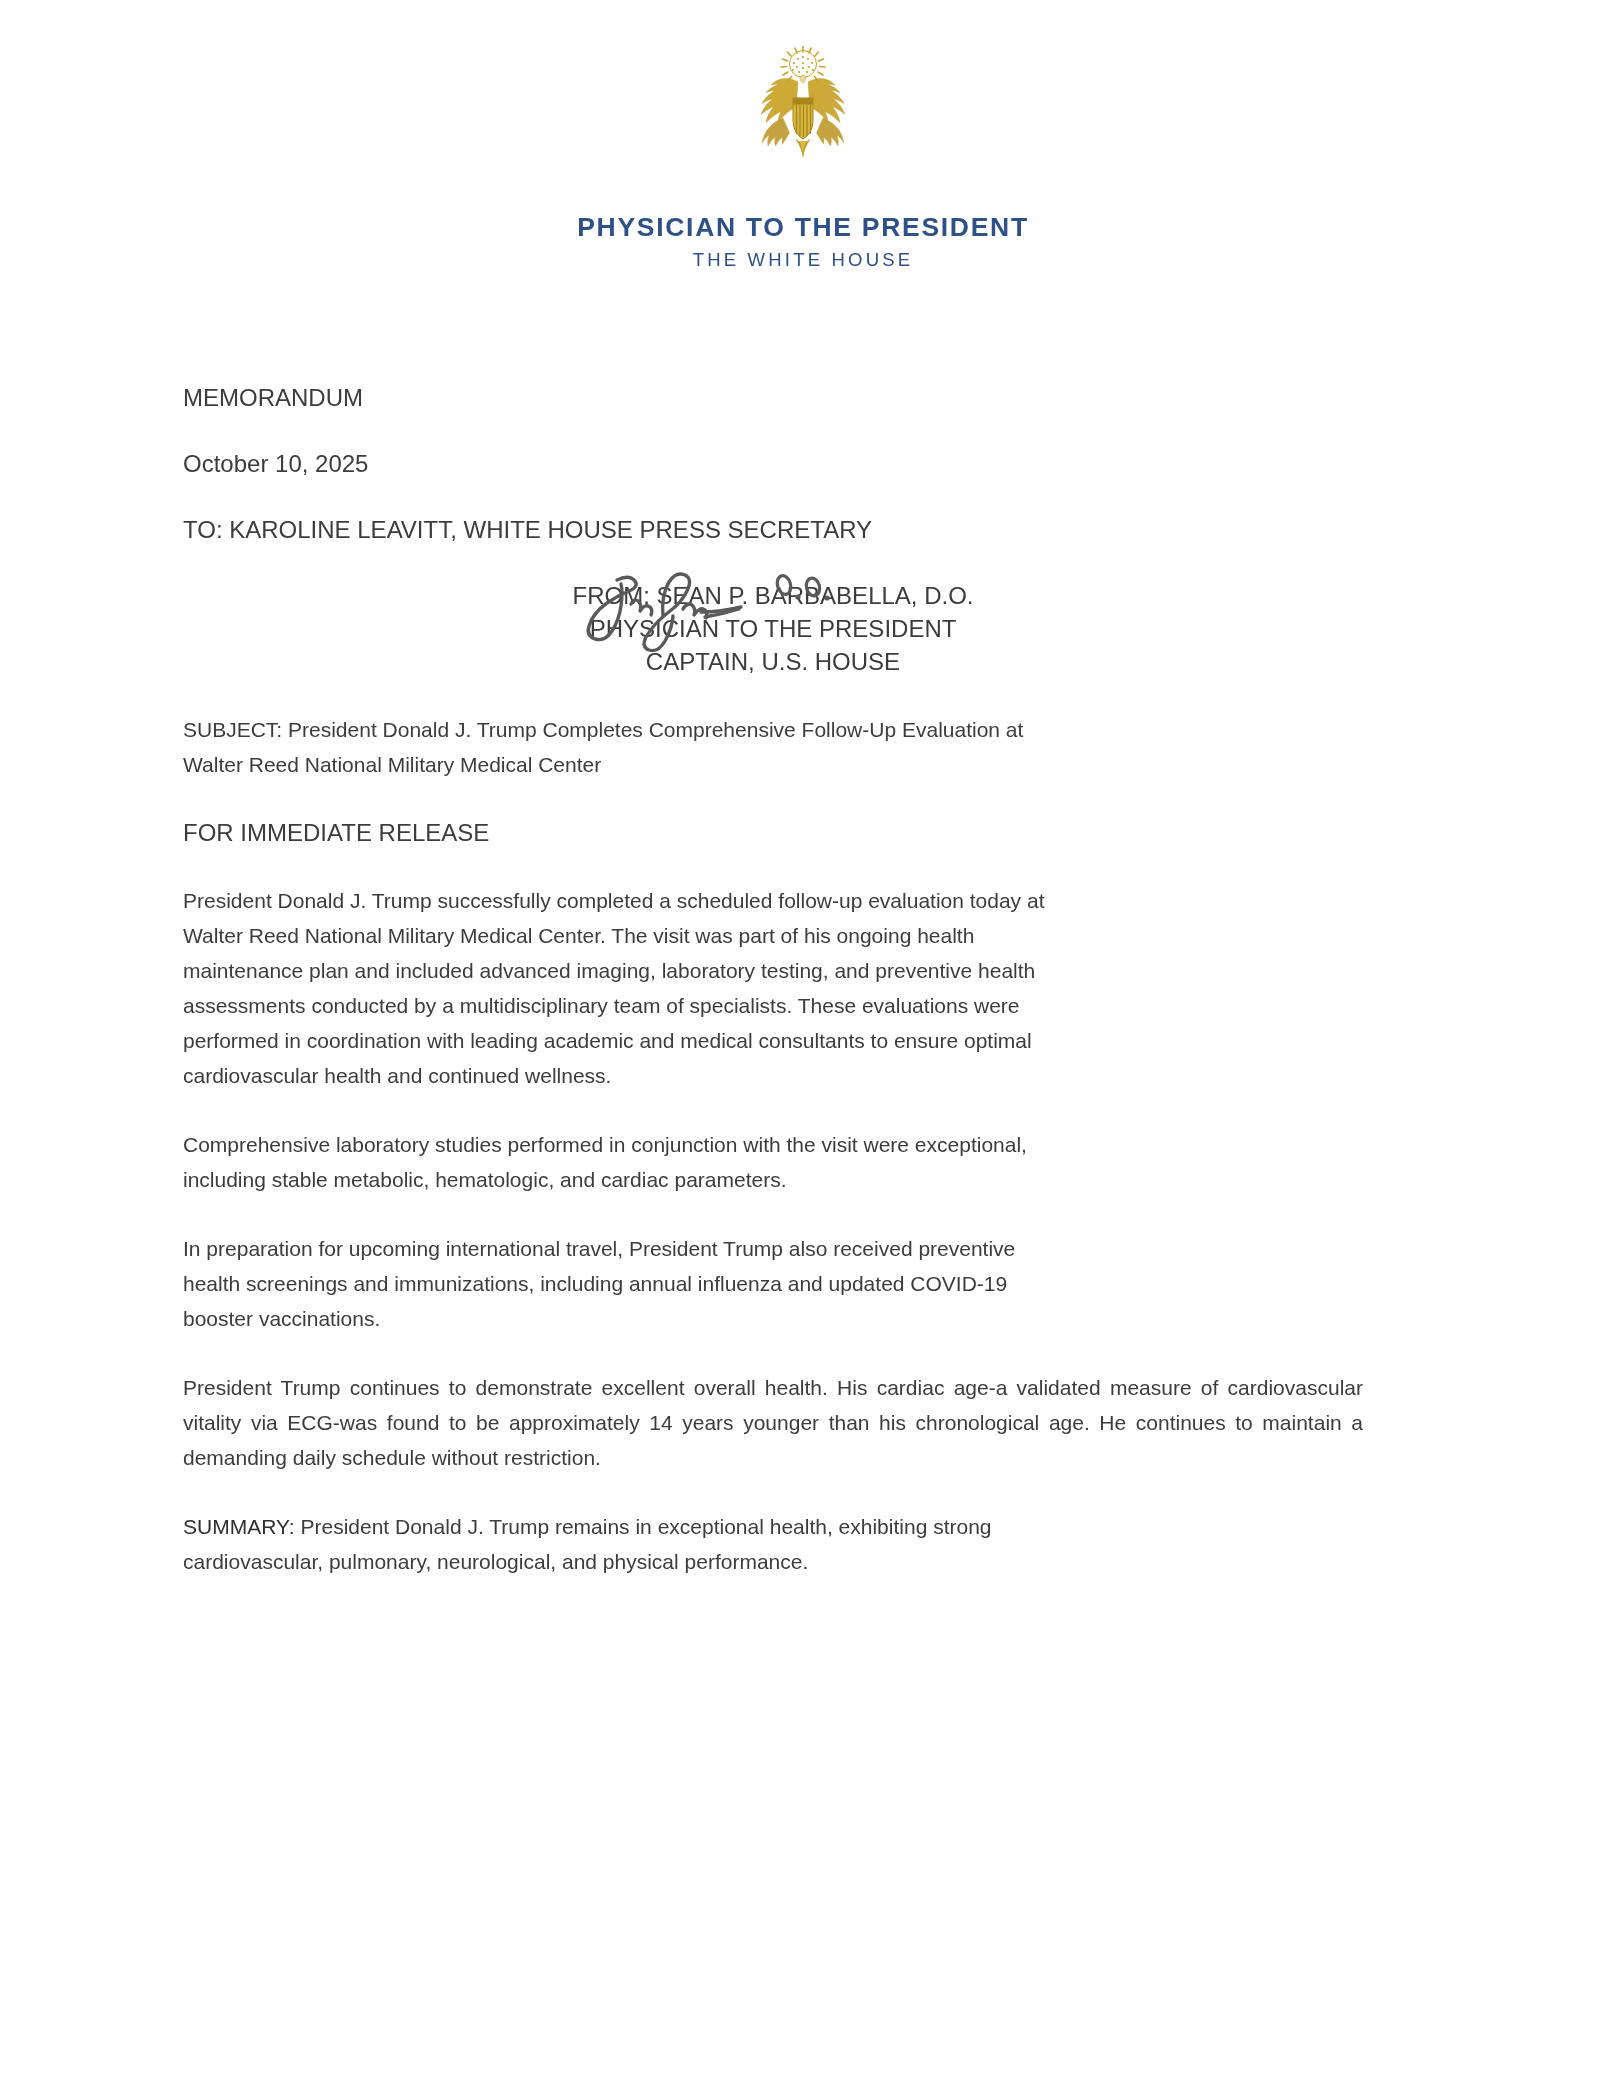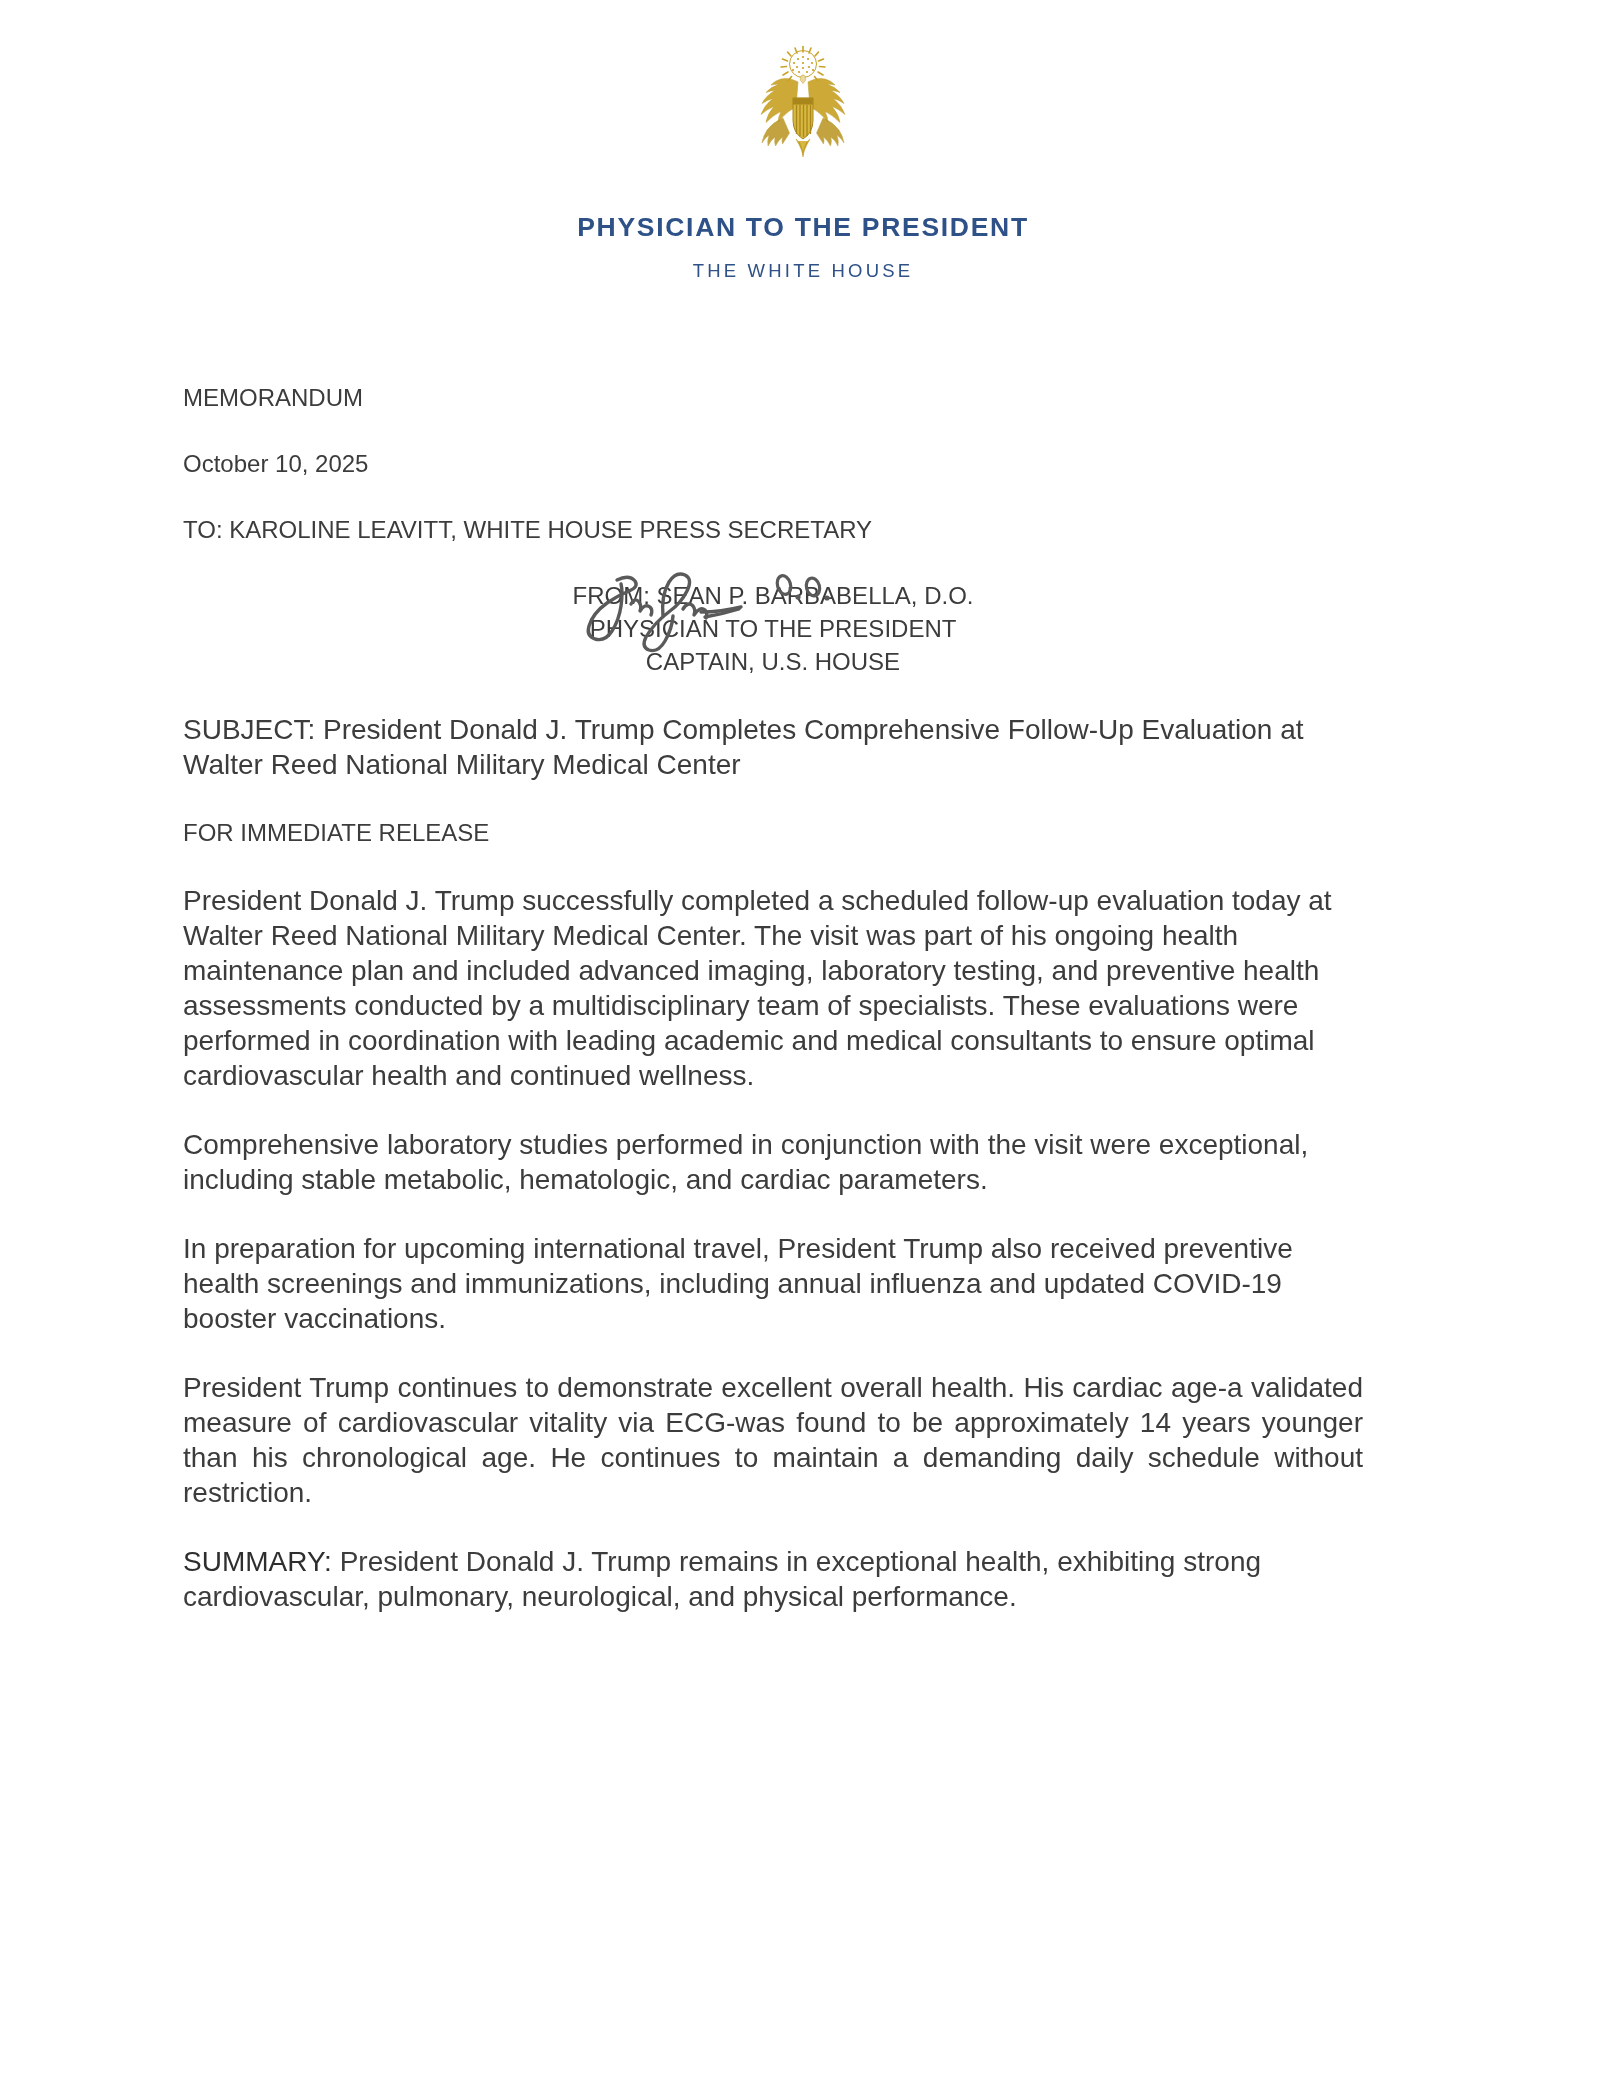--- a/index.html
+++ b/index.html
@@ -39,21 +39,21 @@
 
   .lh-title {
     margin-top: 38px;
     font-size: 26.5px;
     font-weight: bold;
     letter-spacing: 1.7px;
     color: #2e5187;
     line-height: 1.15;
   }
   .lh-sub {
-    margin-top: 18px;
+    margin-top: 7px;
     font-size: 18.5px;
     font-weight: normal;
     letter-spacing: 3.2px;
     color: #2e5187;
     line-height: 1.15;
   }
 
   
   .body-block {
     position: absolute;
@@ -66,21 +66,21 @@
     font-size: 24px;
     line-height: 33px;
     color: #3c3c3c;
     white-space: pre-wrap;
   }
 
   .gap-sm { height: 33px; }
   .gap-md { height: 34px; }
 
   .para {
-    font-size: 28px;
+    font-size: 21px;
     line-height: 35px;
     color: #3c3c3c;
     white-space: pre-wrap;
   }
   .para.justified {
     white-space: normal;
     text-align: justify;
     text-align-last: left;
   }
   .para b { font-weight: normal; color: #2e2e2e; }

